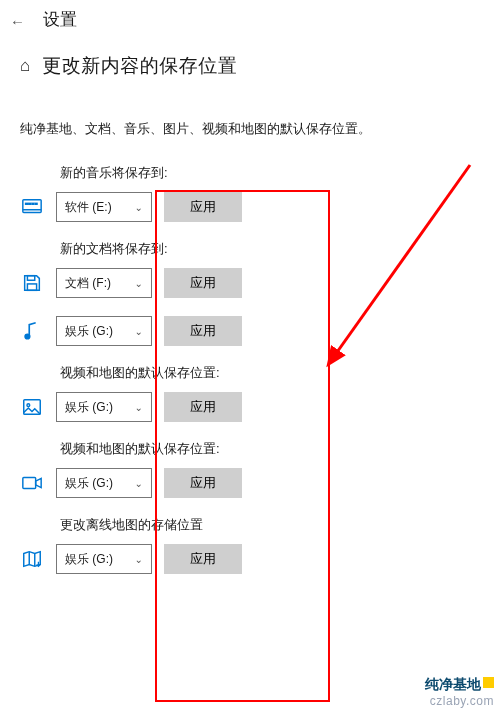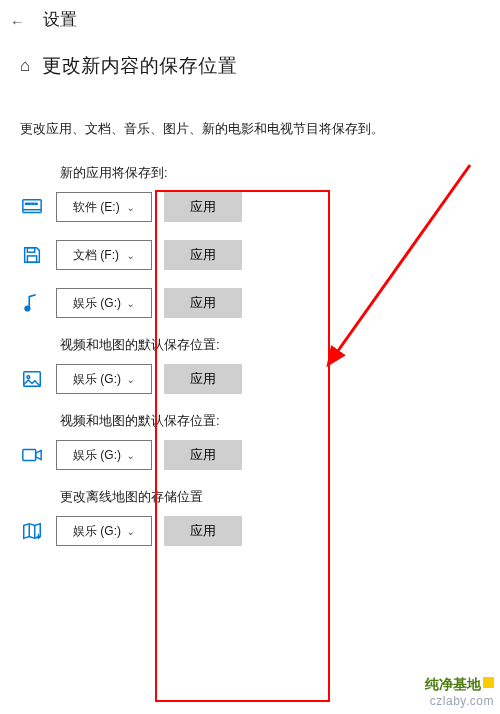--- a/index.html
+++ b/index.html
@@ -68,21 +68,21 @@
     }
     .cat-icon svg { width: 22px; height: 22px; }
     .dropdown {
       width: 96px;
       height: 30px;
       border: 1px solid #777;
       background: #fff;
       display: flex;
       align-items: center;
       justify-content: space-between;
-      padding: 0 16px;
+      padding: 0 8px;
       font-size: 12px;
       cursor: pointer;
     }
     .chevron {
       font-size: 10px;
       color: #555;
     }
     .apply-btn {
       width: 78px;
       height: 30px;
@@ -109,21 +109,21 @@
     }
     .watermark {
       position: absolute;
       right: 6px;
       bottom: 6px;
       text-align: right;
     }
     .wm-line1 {
       font-size: 14px;
       font-weight: 600;
-      color: #4d7c0f;
+      color: #0c4a6e;
     }
     .wm-line1 .sq {
       display: inline-block;
       width: 11px; height: 11px;
       background: #ffcc00;
       margin-left: 2px;
       vertical-align: 1px;
     }
     .wm-line2 {
       font-size: 12px;
@@ -137,44 +137,45 @@
 <div class="top-bar">
   <span class="back-arrow">←</span>
   <span class="top-title">设置</span>
 </div>
 
 <div class="header-row">
   <span class="home-icon">⌂</span>
   <h1 class="page-title">更改新内容的保存位置</h1>
 </div>
 
-<div class="subtitle">更改应用、文档、音乐、图片、新的电影和电视节目将保存到。</div>
-
-<div class="setting-block">
-  <div class="setting-label">新的应用将保存到:</div>
+<div class="subtitle">纯净基地、文档、音乐、图片、视频和地图的默认保存位置。</div>
+
+<div class="setting-block">
+  <div class="setting-label">新的音乐将保存到:</div>
   <div class="setting-row">
     <span class="cat-icon">
       <svg viewBox="0 0 24 24" fill="none" stroke="#0078d4" stroke-width="1.6">
           <rect x="2" y="4" width="20" height="14" rx="1"></rect>
           <line x1="2" y1="15" x2="22" y2="15"></line>
           <rect x="5" y="8" width="2" height="1" fill="#0078d4"></rect>
           <rect x="8.5" y="8" width="2" height="1" fill="#0078d4"></rect>
           <rect x="12" y="8" width="2" height="1" fill="#0078d4"></rect>
           <rect x="15.5" y="8" width="2" height="1" fill="#0078d4"></rect>
         </svg>
     </span>
     <div class="dropdown">
       <span>软件 (E:)</span>
       <span class="chevron">⌄</span>
     </div>
     <button class="apply-btn">应用</button>
   </div>
 </div>
 
 <div class="setting-block">
+  <div class="setting-label">新的文档将保存到:</div>
   <div class="setting-row">
     <span class="cat-icon">
       <svg viewBox="0 0 24 24" fill="none" stroke="#0078d4" stroke-width="1.6">
           <path d="M4 4h13l3 3v13H4z"></path>
           <rect x="7" y="4" width="8" height="5"></rect>
           <rect x="7" y="13" width="10" height="7"></rect>
         </svg>
     </span>
     <div class="dropdown">
       <span>文档 (F:)</span>

